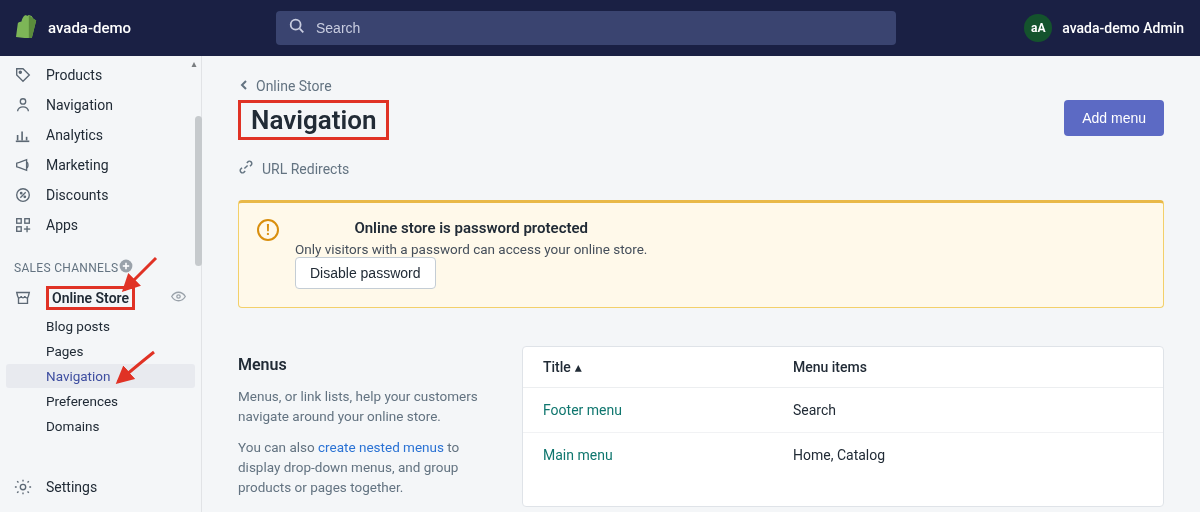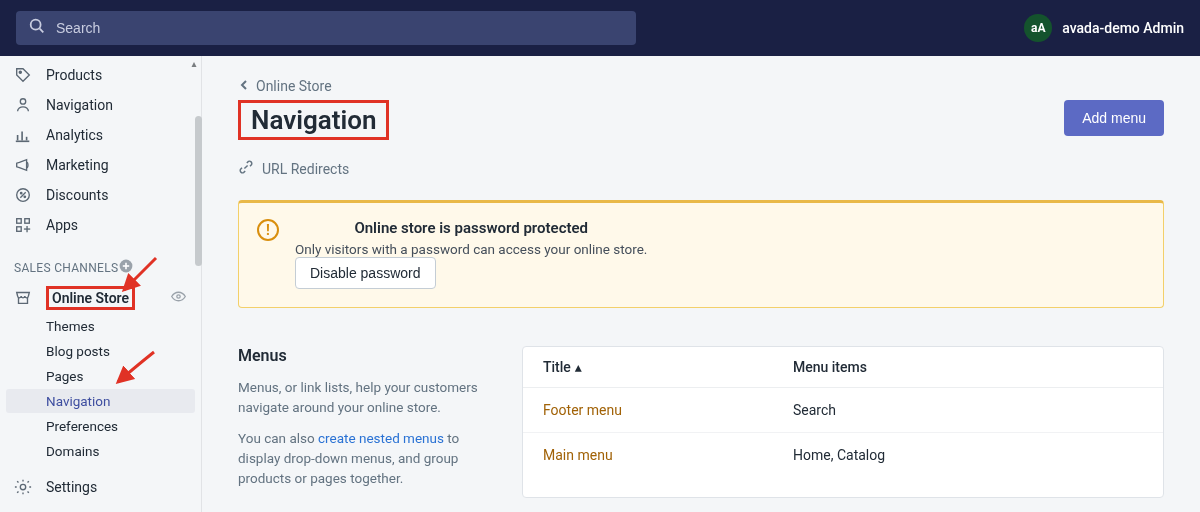--- a/index.html
+++ b/index.html
@@ -31,39 +31,48 @@
 .page-head { display:flex; align-items:flex-start; justify-content:space-between; margin-top:6px;}
 .page-title { font-size:26px; font-weight:600; color:#212b36; padding:0 4px;}
 .add-btn { background:#5c6ac4; color:#fff; border:none; border-radius:4px; height:36px; padding:0 18px; font-size:14px; cursor:pointer;}
 .url-red { display:flex; align-items:center; gap:8px; margin-top:19px; color:#637381; font-size:14px; cursor:pointer;}
 .banner { margin-top:22px; border:1px solid #f3d06a; border-top:3px solid #e9b949; background:#fff9ea; border-radius:4px; padding:16px 18px 18px 18px; display:flex; gap:16px;}
 .banner-icon { width:22px; height:22px; border:2px solid #d98f0e; border-radius:50%; display:flex; align-items:center; justify-content:center; color:#d98f0e; font-weight:700; font-size:14px; flex-shrink:0;}
 .banner-title{ font-weight:600; font-size:15px; color:#212b36;text-align:center;}
 .banner-text{ font-size:13.5px; color:#454f5b; margin-top:4px;}
 .disable-btn{ margin-top:0; background:#fff; border:1px solid #c4cdd5; border-radius:4px; padding:7px 14px; font-size:14px; cursor:pointer; color:#212b36;}
 .columns { display:flex; gap:24px; margin-top:38px; }
-.col-left { width:260px; }
+.col-left { width:260px;margin-top:9px; }
 .col-left h3{ font-size:16px; font-weight:600; color:#212b36; margin-bottom:12px;}
 .col-left p{ font-size:13.5px; color:#637381; line-height:1.5; margin-bottom:10px;}
 .col-left a{ color:#2a72d4; text-decoration:none; cursor:pointer;}
 .card { flex:1; background:#fff; border:1px solid #dfe3e8; border-radius:4px;}
 .thead{ display:flex; padding:12px 20px; border-bottom:1px solid #eceef0; font-size:14px; color:#212b36; font-weight:500;}
 .th-title{ width:250px; display:flex; align-items:center; gap:4px;}
 .trow{ display:flex; padding:14px 20px; border-bottom:1px solid #f1f2f4; font-size:14px;}
 .trow:last-child{border-bottom:none;}
-.td-title{ width:250px; color:#a16207; cursor:pointer;}
+.td-title{ width:250px; color:#0f766e; cursor:pointer;}
 .td-items{ color:#212b36;}
 .redbox{ border:3px solid #e03225; display:inline-block; }
 .arrow-annot{ position:absolute; pointer-events:none; }
 svg.icon18{width:18px;height:18px;}
 </style>
 </head>
 <body>
 
 <div class="topbar">
+  <div class="logo-wrap">
+    <span class="logo-icon">
+      <svg viewBox="0 0 24 26">
+          <path fill="#7db657" d="M19 5l-2-3-3-1-2 1-1-1c-2 0-4 3-5 7l-3 1-1 1-2 15 17 2 5-20-3-2z"></path>
+          <path fill="#5a8b3c" d="M14 1l5 4 3 2-5 20-3-1V1z"></path>
+        </svg>
+    </span>
+    <span class="logo-text">avada-demo</span>
+  </div>
   <div class="searchbar">
     <span>
       <svg class="icon18" viewBox="0 0 20 20" fill="none" stroke="#c9cde0" stroke-width="2">
           <circle cx="8.5" cy="8.5" r="5.5"></circle>
           <line x1="13" y1="13" x2="17" y2="17"></line>
         </svg>
     </span>
     <input type="text" placeholder="Search" style="">
   </div>
   <div class="userbox">
@@ -159,23 +168,20 @@
         <span class="redbox" style="padding:1px 3px;"><span>Online Store</span></span>
       </div>
       <span style="cursor:pointer;">
         <svg width="17" height="17" viewBox="0 0 20 20" fill="none" stroke="#9aa2aa" stroke-width="1.5">
             <path d="M2 10s3-5 8-5 8 5 8 5-3 5-8 5-8-5-8-5z"></path>
             <circle cx="10" cy="10" r="2"></circle>
           </svg>
       </span>
     </div>
 
-    <div class="sub-item">
-        <span>Themes</span>
-      </div>
     <div class="sub-item">
         <span>Blog posts</span>
       </div>
     <div class="sub-item">
         <span>Pages</span>
       </div>
     <div class="sub-item active">
         <span>Navigation</span>
       </div>
     <div class="sub-item">

